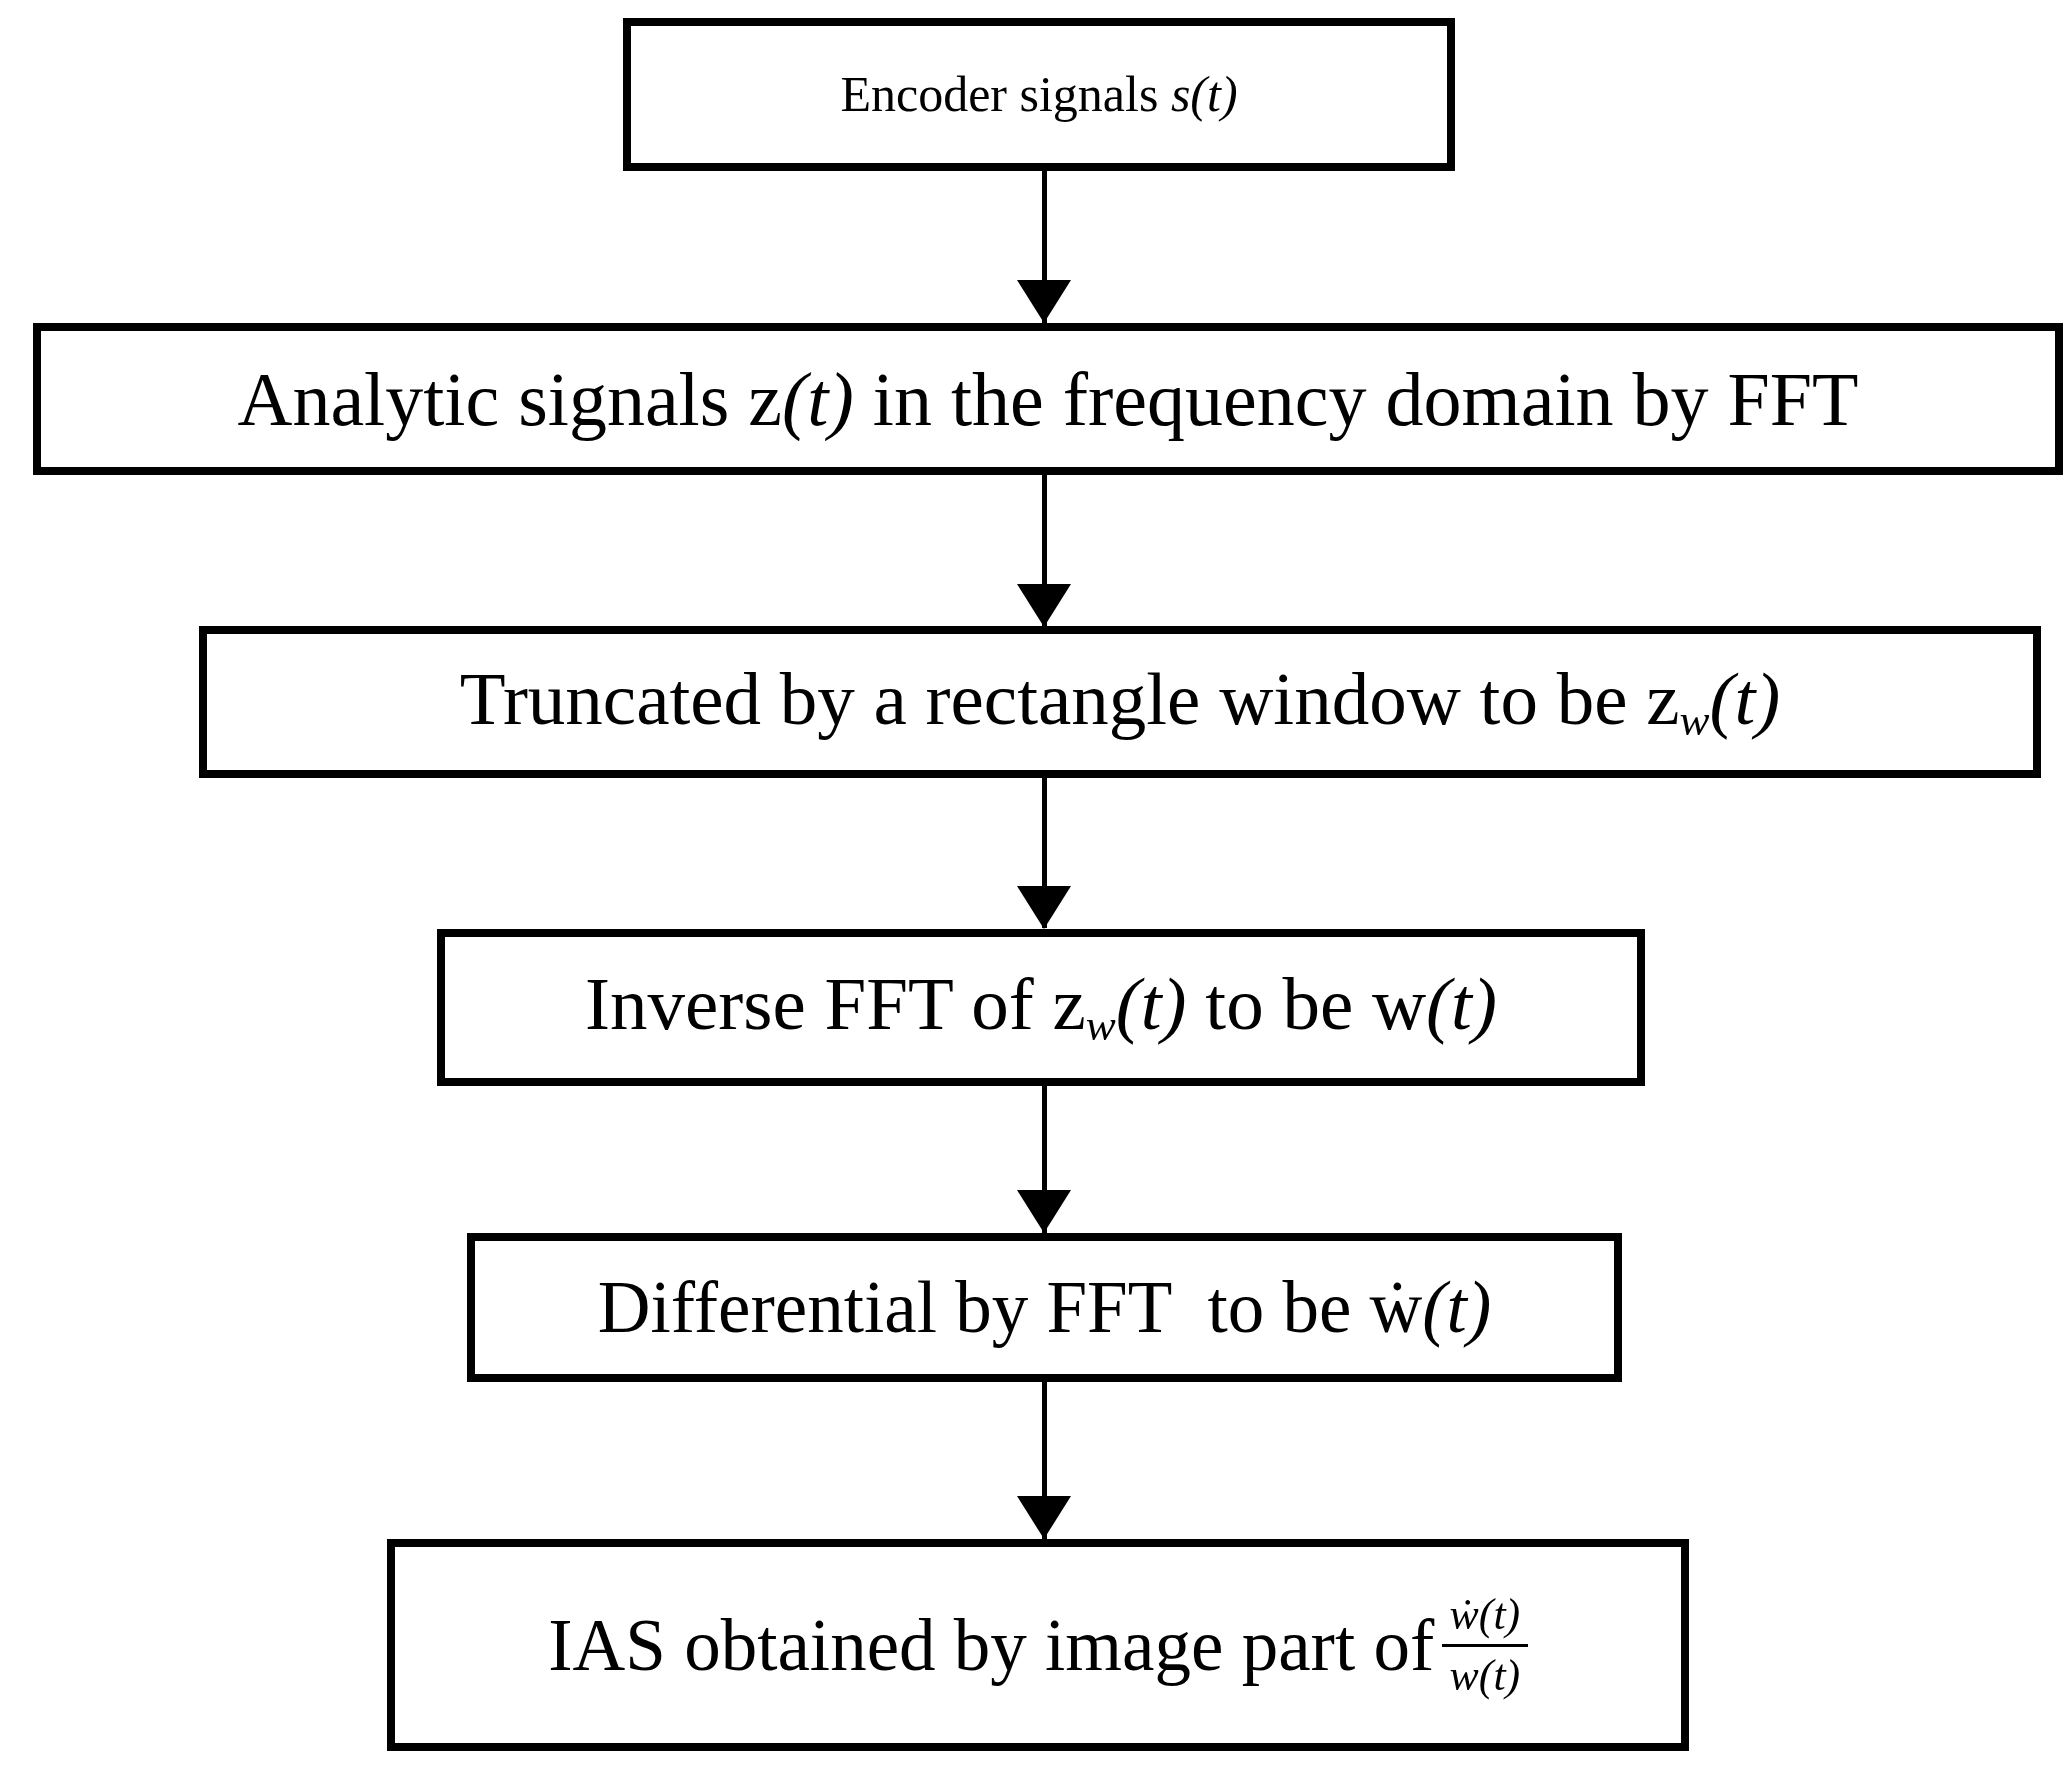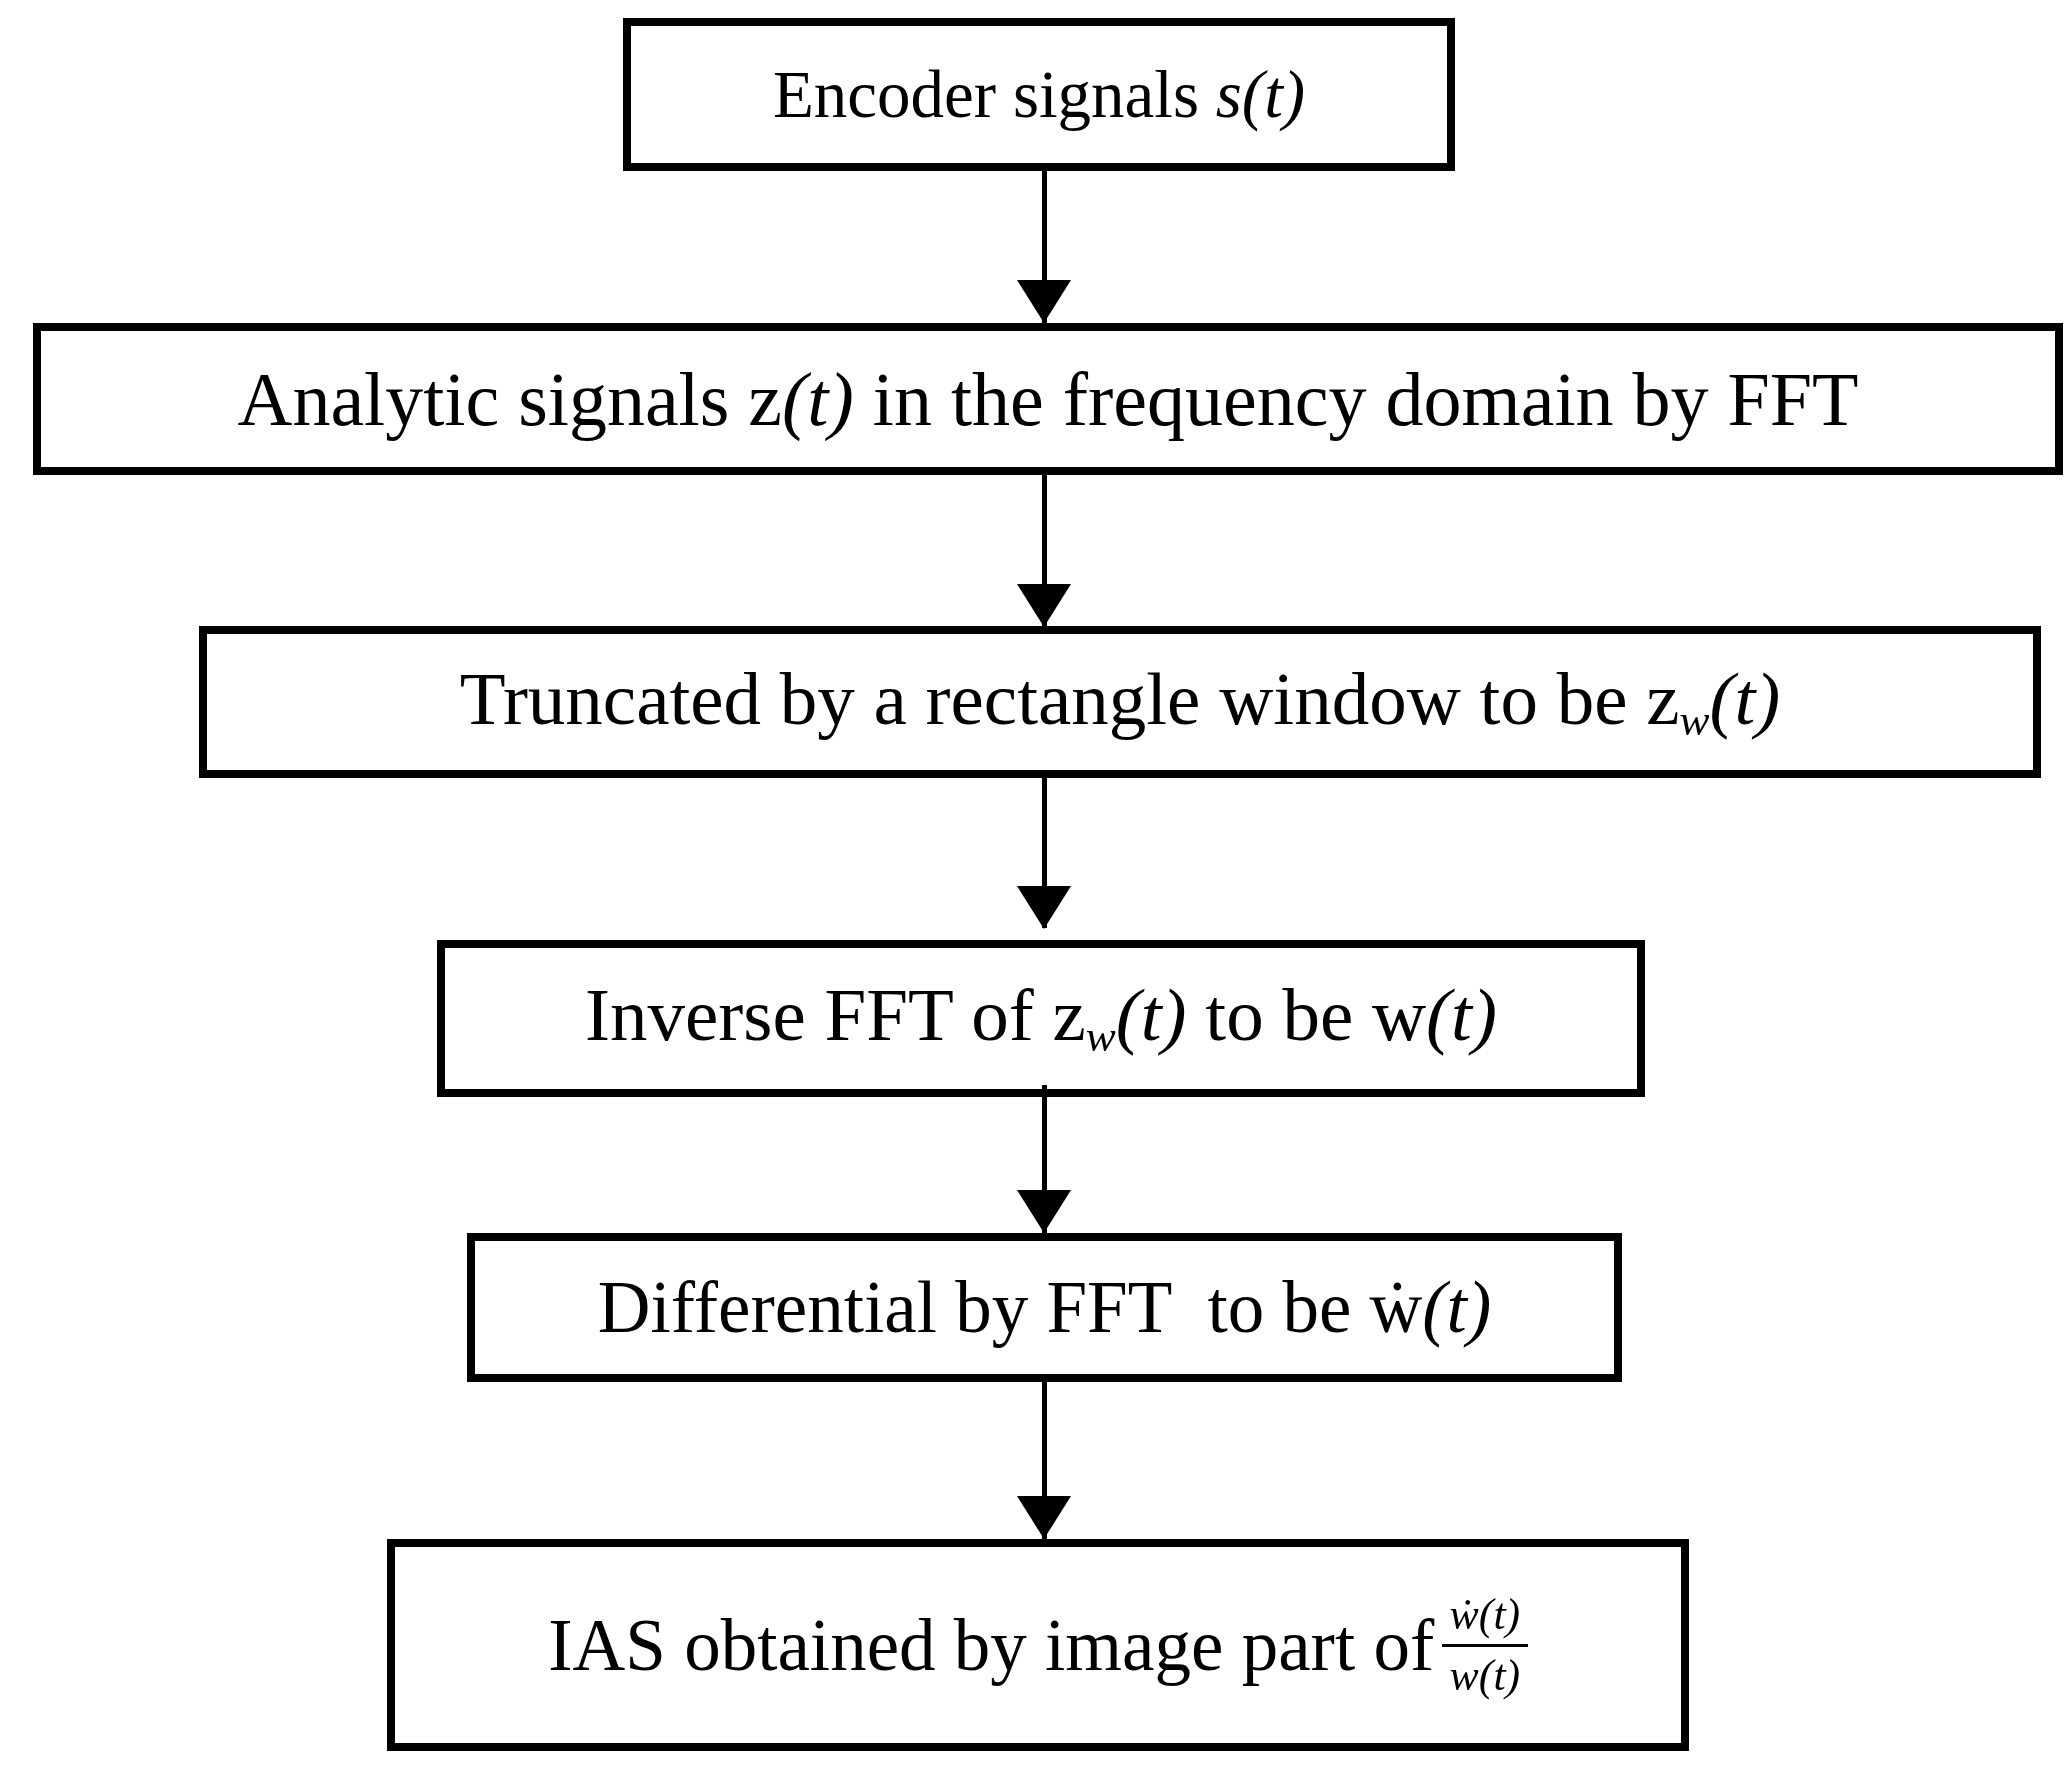--- a/index.html
+++ b/index.html
@@ -9,24 +9,24 @@
     background:var(--bg); color:var(--ink);
     font-family:"Liberation Serif","DejaVu Serif",serif;
   }
   .box {
     position:absolute; box-sizing:border-box;
     border:8.4px solid var(--ink); background:var(--bg);
     display:flex; align-items:center; justify-content:center;
     line-height:1; white-space:nowrap;
   }
   .boxtext { display:inline; }
-  .b1 { left:623px;  top:17.7px;   width:832px;  height:153px; font-size:67px;font-family:Liberation Serif, serif; }
+  .b1 { left:623px;  top:17.7px;   width:832px;  height:153px; font-size:50px;font-family:Liberation Serif, serif; }
   .b2 { left:33px;   top:323px;  width:2030px; height:152px; font-size:76px; }
   .b3 { left:199px;  top:626px;  width:1842px; height:152px; font-size:75px; }
-  .b4 { left:437px;  top:929px;  width:1208px; height:157px; font-size:75px;margin-top:11px; }
+  .b4 { left:437px;  top:929px;  width:1208px; height:157px; font-size:75px; }
   .b5 { left:467px;  top:1233px; width:1155px; height:149px; font-size:73px; }
   .b6 { left:387px;  top:1539px; width:1302px; height:212px; font-size:73px; }
 
   .seg-it  { font-style:italic; }
   .seg-sub { font-style:italic; font-size:0.6em; vertical-align:-0.25em; }
 
   .line {
     position:absolute; left:1042px; width:4.7px; background:var(--ink);
   }
   .l1 { top:171px;  height:152px; }

